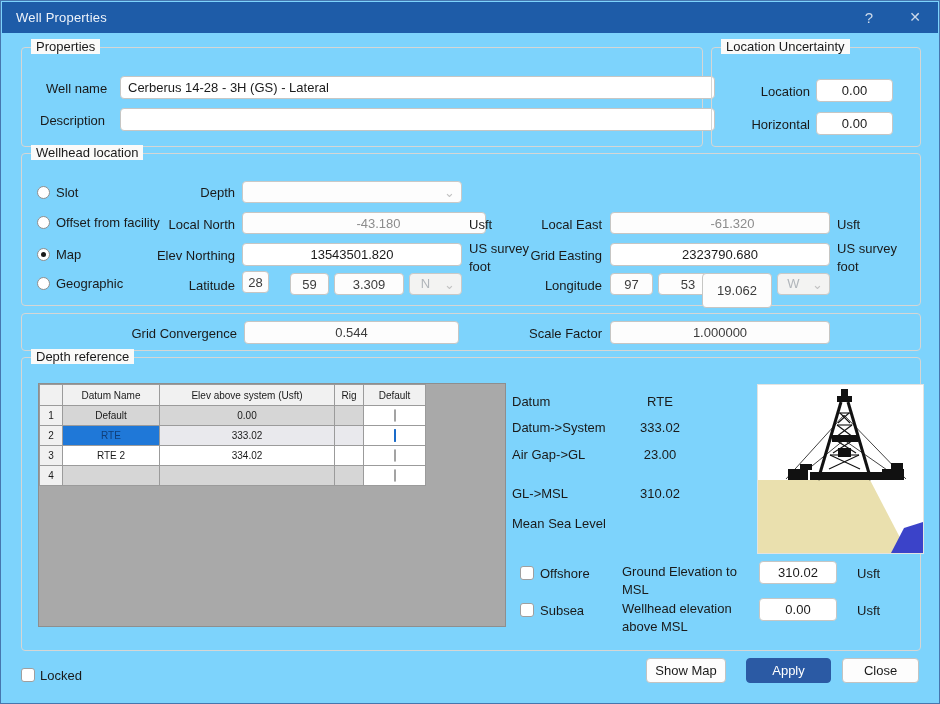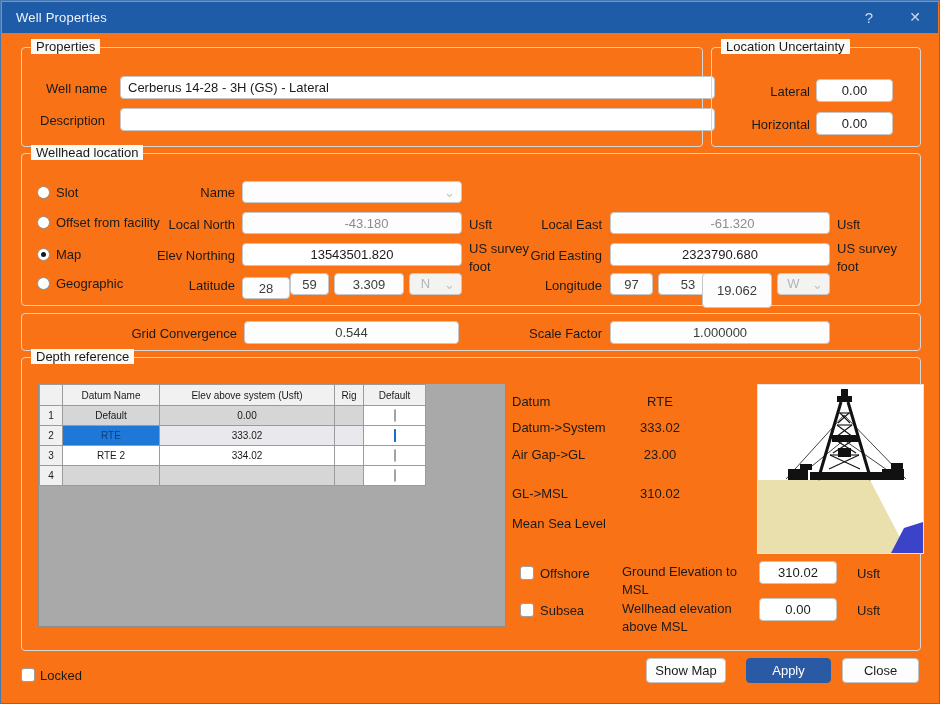--- a/index.html
+++ b/index.html
@@ -1,17 +1,17 @@
 <!DOCTYPE html>
 <html><head>
 <meta charset="utf-8">
 <style>
   * { margin:0; padding:0; box-sizing:border-box; }
   html,body { width:940px; height:704px; font-family:"Liberation Sans","DejaVu Sans",sans-serif; background:#fff; }
-  #window { position:relative; width:940px; height:704px; background:#f97316; border:1px solid #4676AE; overflow:hidden; font-size:13px; color:#1a1a1a; }
+  #window { position:relative; width:940px; height:704px; background:#7dd3fc; border:1px solid #4676AE; overflow:hidden; font-size:13px; color:#1a1a1a; }
 
   
   .titlebar { position:absolute; left:1px; top:1px; right:1px; height:31px; background:#1E5CA8; display:flex; align-items:center; }
   .titlebar .title { color:#eef3fa; font-size:13px; padding-left:14px; letter-spacing:.2px; }
   .tb-btn { position:absolute; top:0; width:34px; height:31px; color:#ccd9ea; text-align:center; line-height:31px; font-size:15px; cursor:default; }
   .tb-help { right:52px; }
   .tb-close { right:6px; font-size:14px; }
 
   
   .group { position:absolute; border:1px solid #d6d6d4; border-radius:4px; }
@@ -76,21 +76,21 @@
   <div class="group" style="left:20px; top:46px; width:682px; height:100px;">
     <span class="legend">Properties</span>
     <span class="lbl" style="left:24px; top:33px;">Well name</span>
     <input class="field" style="left: 98px; top: 28px; width: 595px;" value="Cerberus 14-28 - 3H (GS) - Lateral">
     <span class="lbl" style="left:18px; top:65px;">Description</span>
     <input class="field" style="left: 98px; top: 60px; width: 595px;" value="">
   </div>
 
   <div class="group" style="left:710px; top:46px; width:210px; height:100px;">
     <span class="legend">Location Uncertainty</span>
-    <span class="lbl r" style="left:20px; top:36px; width:78px;">Lateral</span>
+    <span class="lbl r" style="left:20px; top:36px; width:78px;">Location</span>
     <input class="field center" style="left: 104px; top: 31px; width: 77px;" value="0.00">
     <span class="lbl r" style="left:20px; top:69px; width:78px;">Horizontal</span>
     <input class="field center" style="left: 104px; top: 64px; width: 77px;" value="0.00">
   </div>
 
   <div class="group" style="left:20px; top:152px; width:900px; height:153px;">
     <span class="legend">Wellhead location</span>
 
     <div class="radio-row" style="left:15px; top:31px;">
       <span class="radio"></span>
@@ -102,36 +102,36 @@
     </div>
     <div class="radio-row" style="left:15px; top:93px;">
       <span class="radio sel"></span>
       <span>Map</span>
     </div>
     <div class="radio-row" style="left:15px; top:122px;">
       <span class="radio"></span>
       <span>Geographic</span>
     </div>
 
-    <span class="lbl r" style="left:100px; top:31px; width:113px;">Name</span>
+    <span class="lbl r" style="left:100px; top:31px; width:113px;">Depth</span>
     <div class="combo" style="left:220px; top:27px; width:220px;">
       <span class="cval"></span>
       <span class="chev">⌄</span>
     </div>
 
     <span class="lbl r" style="left:100px; top:63px; width:113px;">Local North</span>
-    <input class="field center dis" style="left: 220px; top: 58px; width: 220px; height: 22px; padding-left: 31px;" value="-43.180">
+    <input class="field center dis" style="left: 220px; top: 58px; width: 244px; height: 22px; padding-left: 31px;" value="-43.180">
     <span class="lbl" style="left:447px; top:63px;">Usft</span>
 
     <span class="lbl r" style="left:100px; top:94px; width:113px;">Elev Northing</span>
     <input class="field center" style="left: 220px; top: 89px; width: 220px;" value="13543501.820">
     <span class="lbl wrap" style="left:447px; top:86px; width:60px;">US survey foot</span>
 
     <span class="lbl r" style="left:100px; top:124px; width:113px;">Latitude</span>
-    <input class="field center dimnum" style="left: 220px; top: 123px; width: 48px; height: 22px;" value="28">
+    <input class="field center dimnum" style="left: 220px; top: 117px; width: 27px; height: 22px;" value="28">
     <input class="field center dimnum" style="left: 268px; top: 119px; width: 39px; height: 22px;" value="59">
     <input class="field center dimnum" style="left: 312px; top: 119px; width: 70px; height: 22px;" value="3.309">
     <div class="combo hemi" style="left:387px; top:119px; width:53px;">
       <span class="cval">N</span>
       <span class="chev">⌄</span>
     </div>
 
     <span class="lbl r" style="left:480px; top:63px; width:100px;">Local East</span>
     <input class="field center dis" style="left: 588px; top: 58px; width: 220px; height: 22px; padding-left: 27px;" value="-61.320">
     <span class="lbl" style="left:815px; top:63px;">Usft</span>

